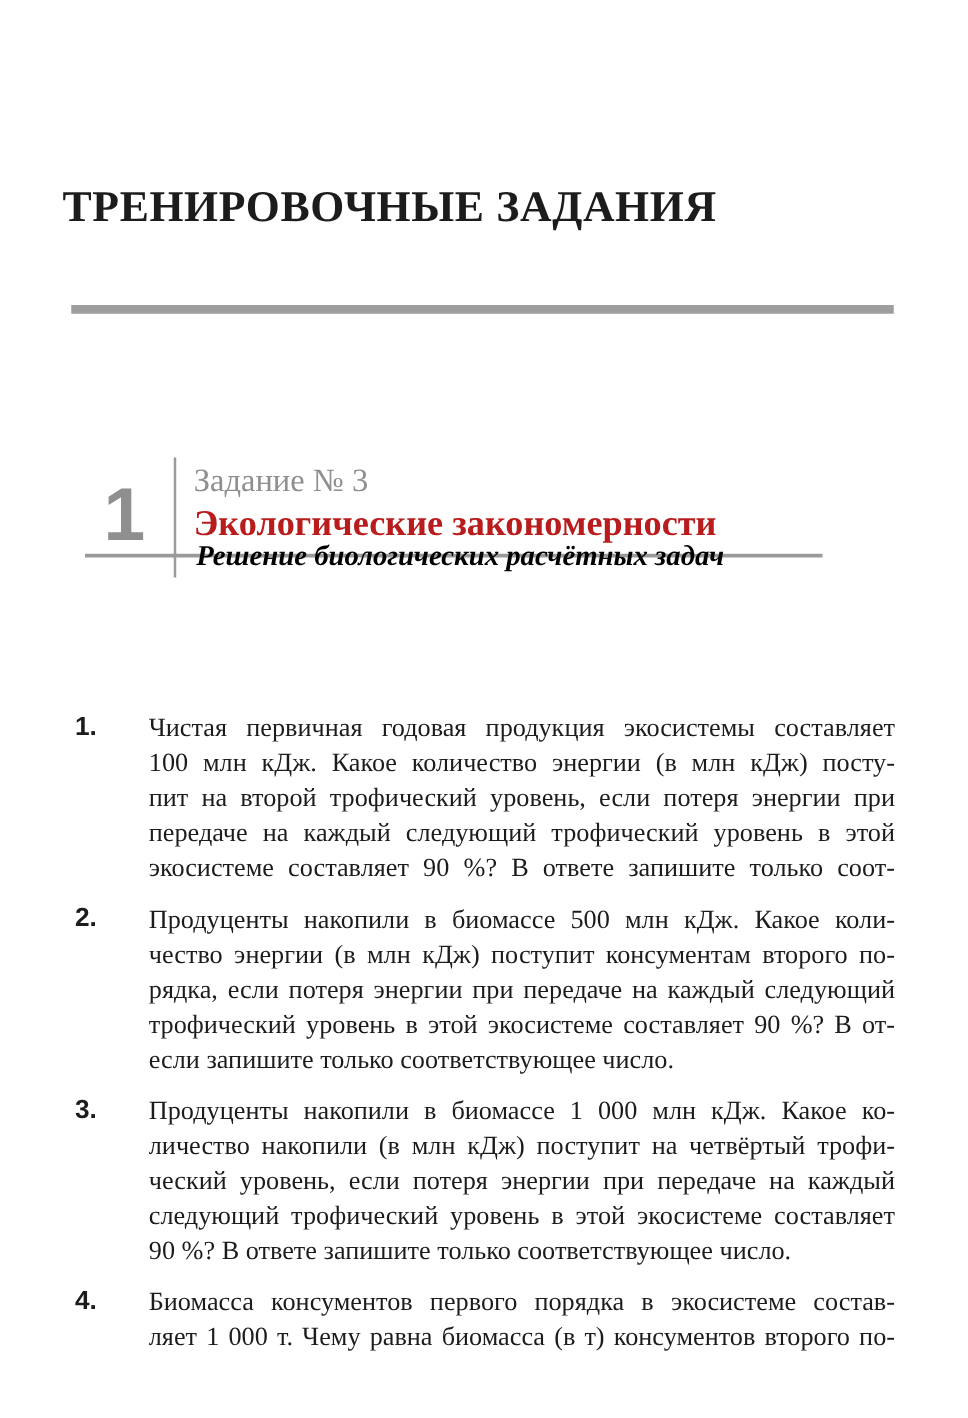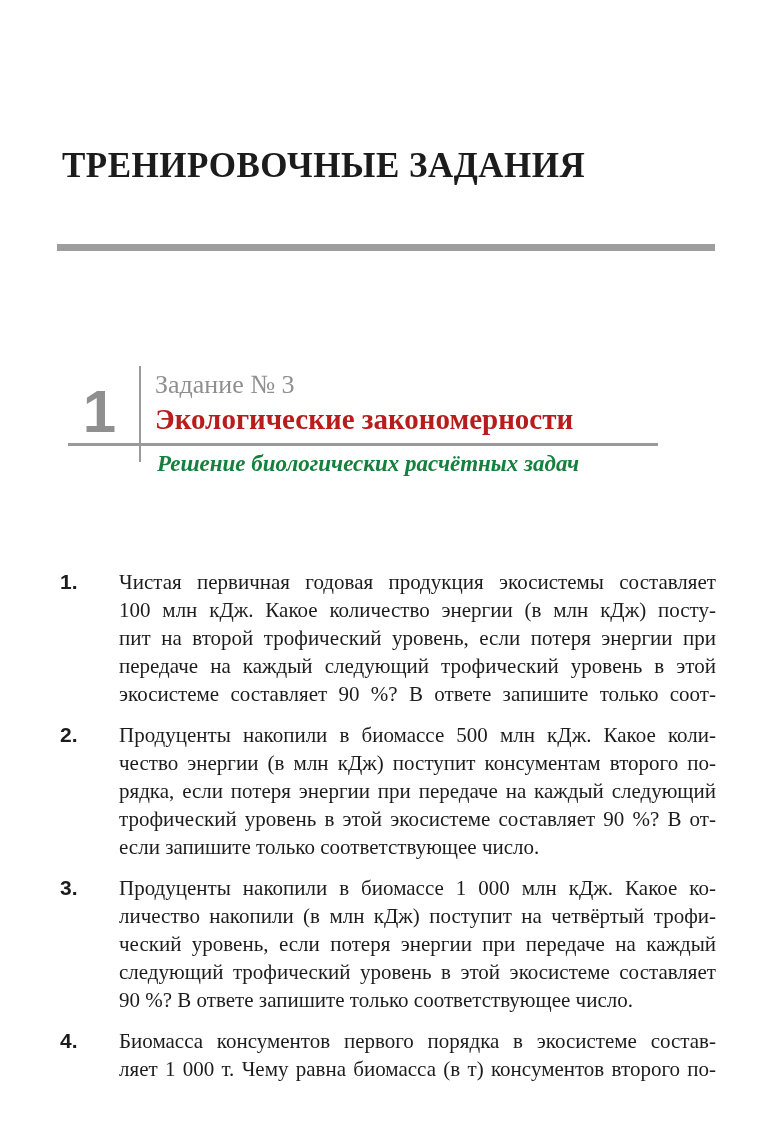--- a/index.html
+++ b/index.html
@@ -13,21 +13,21 @@
     height: 1134px;
     background: #ffffff;
     overflow: hidden;
     font-family: "Liberation Serif", serif;
     color: #1c1c1c;
   }
 
   
   .main-title {
     position: absolute;
-    left: 62px;
+    left: 50px;
     top: 144px;
     font-size: 35px;
     font-weight: bold;
     line-height: 44px;
     letter-spacing: 0.5px;
     color: #1c1c1c;
     text-align: right;
   }
   .title-bar {
     position: absolute;
@@ -82,26 +82,26 @@
     position: absolute;
     left: 68px;
     top: 443px;
     width: 590px;
     height: 3px;
     background: #9a9a9a;
   }
   .sec-subtitle {
     position: absolute;
     left: 157px;
-    top: 450px;
+    top: 431px;
     font-size: 23px;
     font-weight: bold;
     font-style: italic;
     line-height: 27px;
-    color: #15803d;
+    color: #000000;
     text-align: right;
   }
 
   
   .task-list {
     position: absolute;
     left: 60px;
     top: 568px;
     width: 656px;
   }

